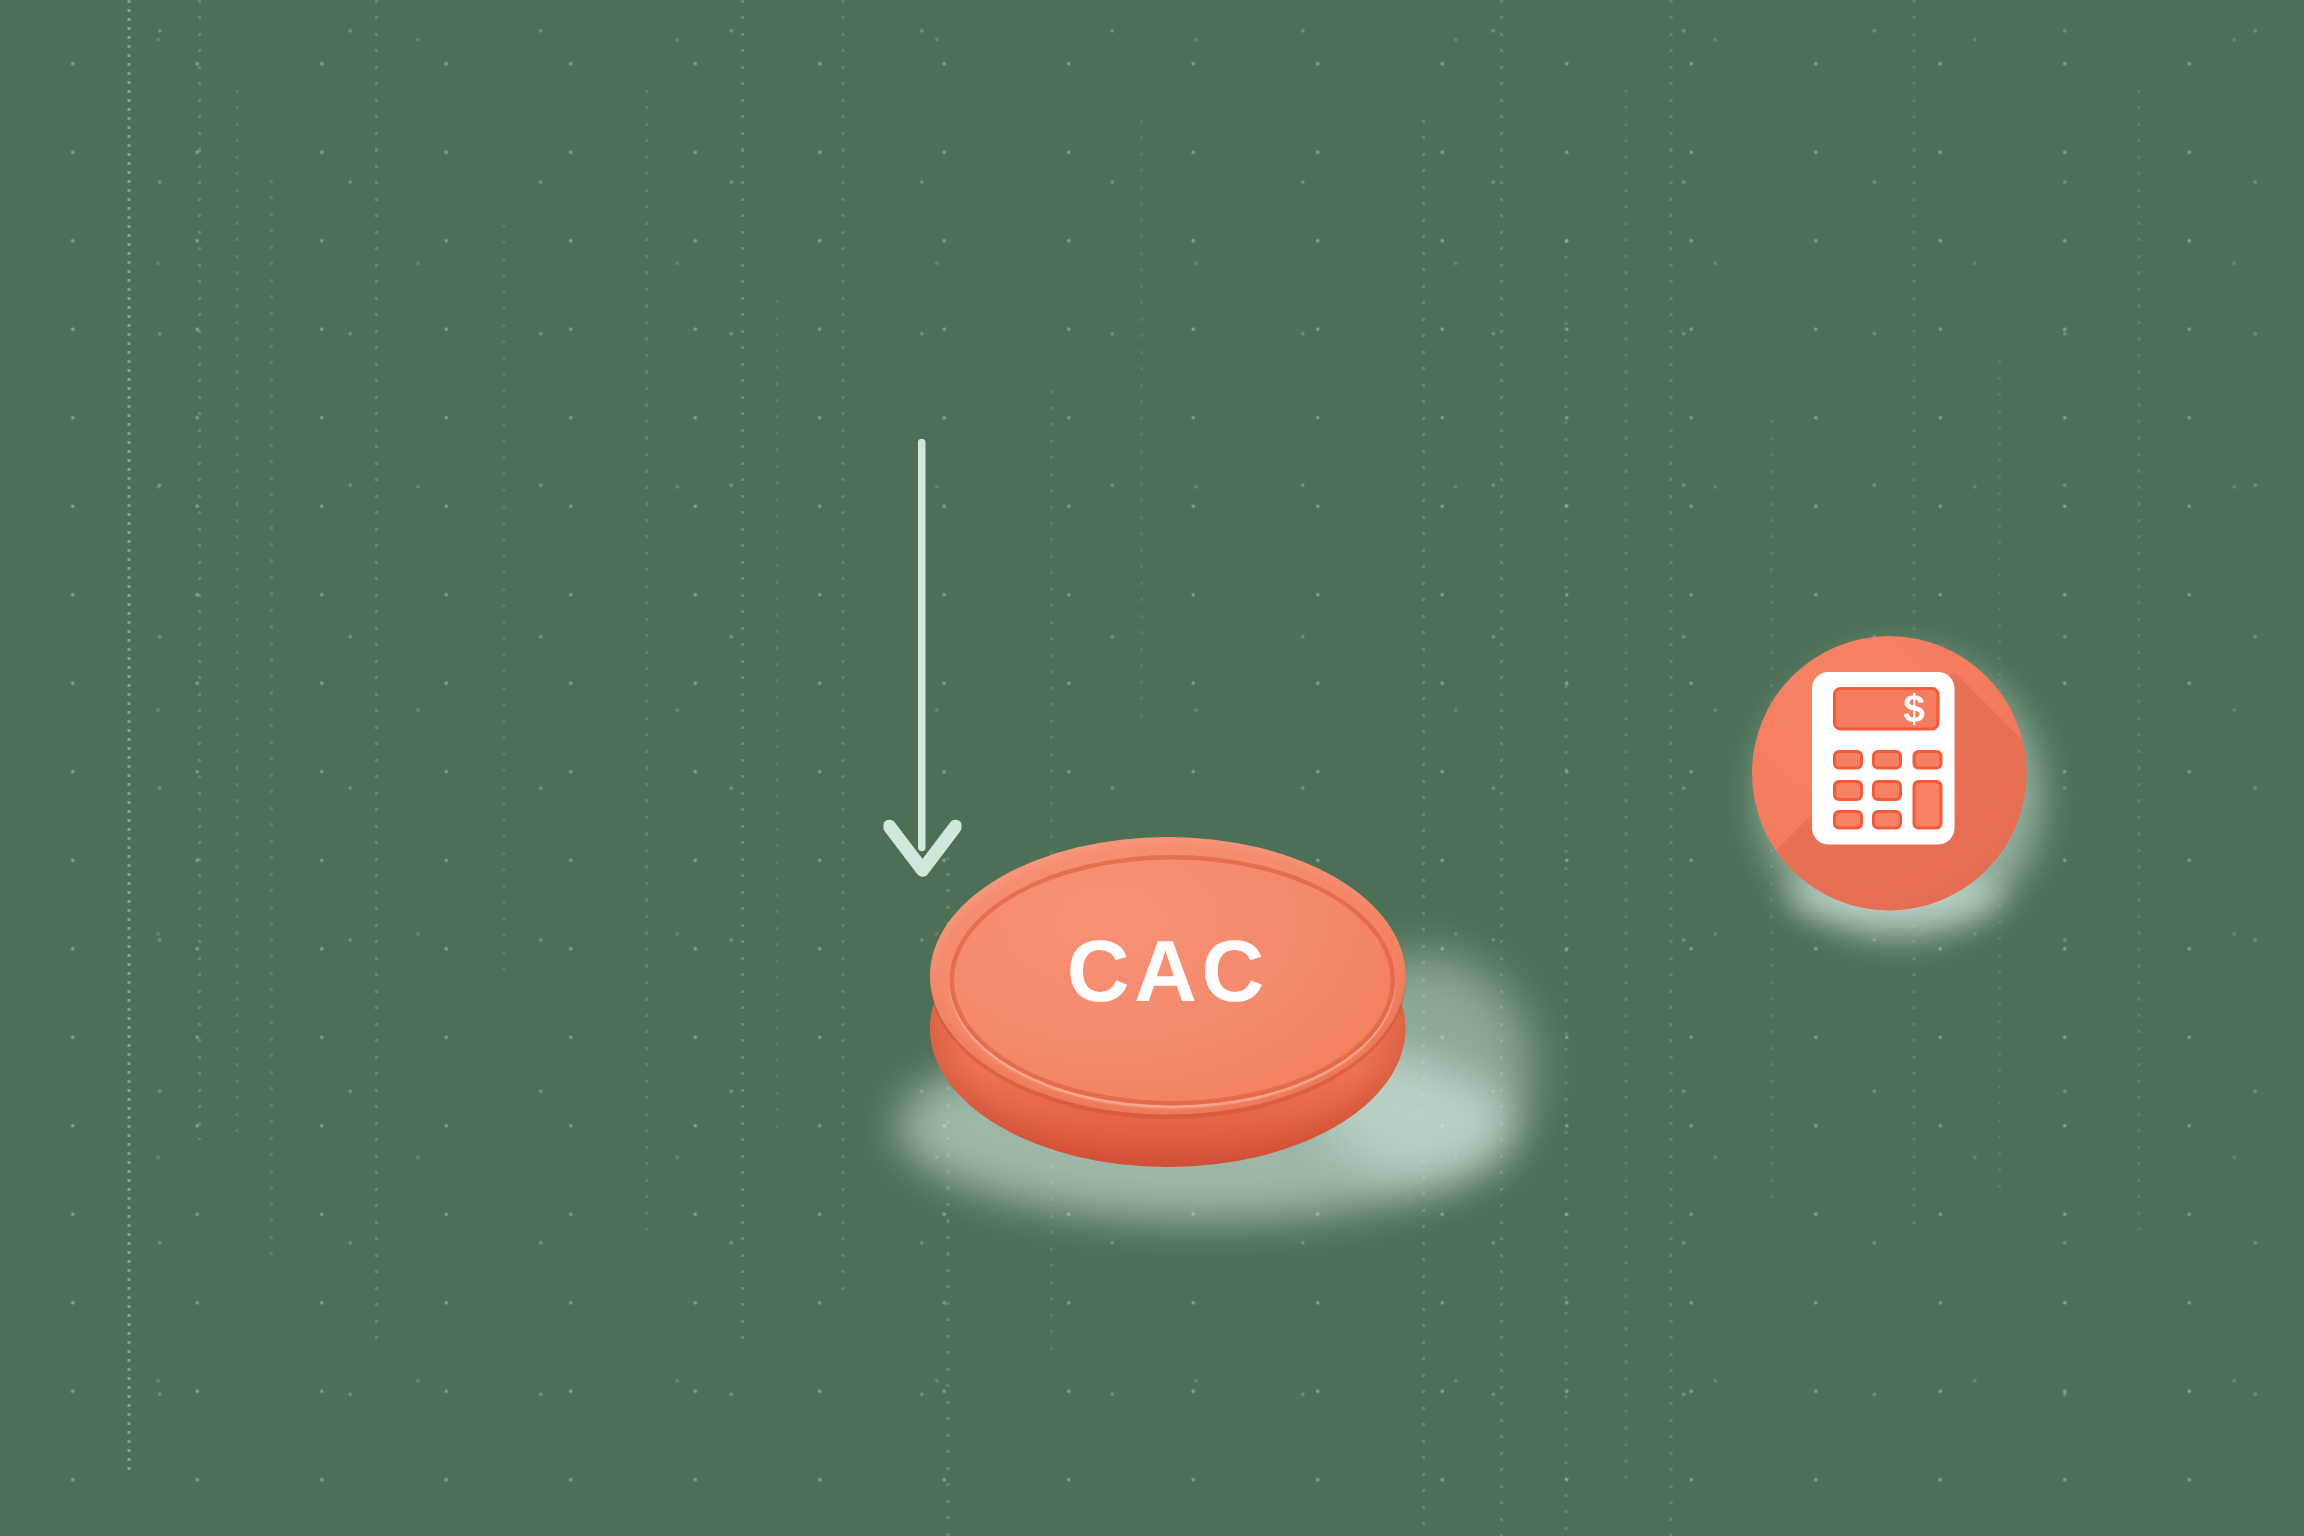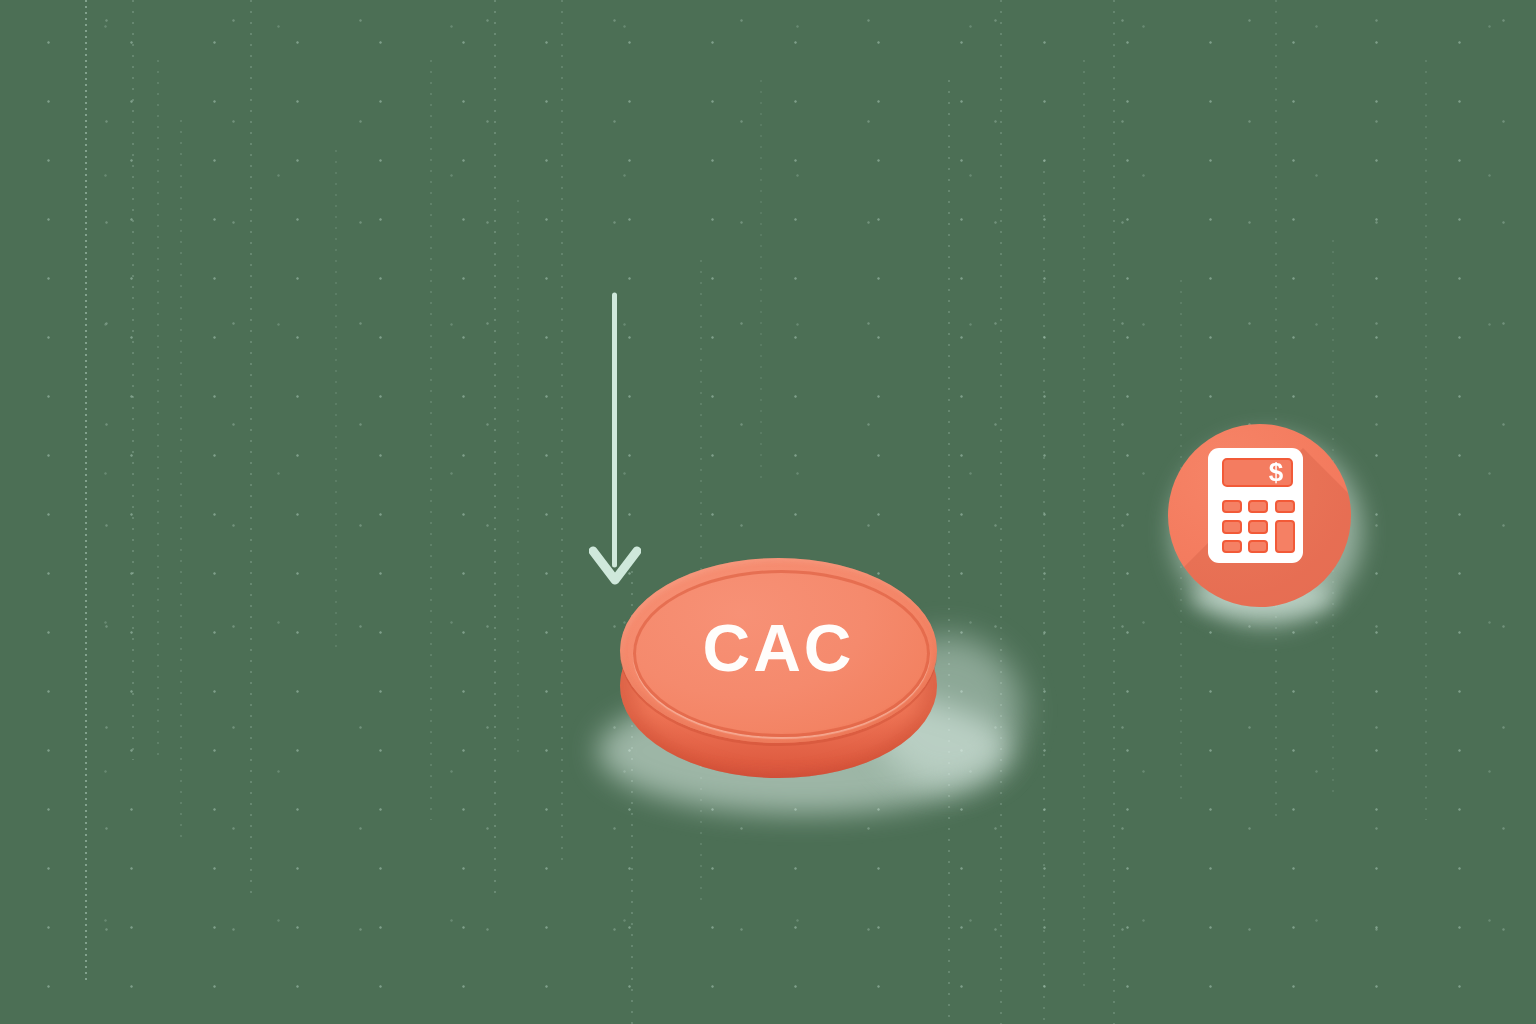--- a/index.html
+++ b/index.html
@@ -84,21 +84,21 @@
     display: flex; align-items: center; justify-content: center;
   }
   .coin-ring {
     position: absolute; left: 13px; top: 12px; width: 291px; height: 161px;
     border-radius: 50%;
     border: 3px solid rgba(220,92,62,.60);
     box-shadow: 0 2px 1px rgba(255,240,232,.35);
   }
   .coin-label {
     position: relative;
-    font-size: 66px;
+    font-size: 58px;
     font-weight: bold;
     letter-spacing: 3px;
     color: #fffdfb;
     transform: translateY(-3px);
   }
 
   
   .badge { position: absolute; left: 1168px; top: 424px; width: 183px; height: 183px; }
   .badge-circle {
     position: absolute; inset: 0;

